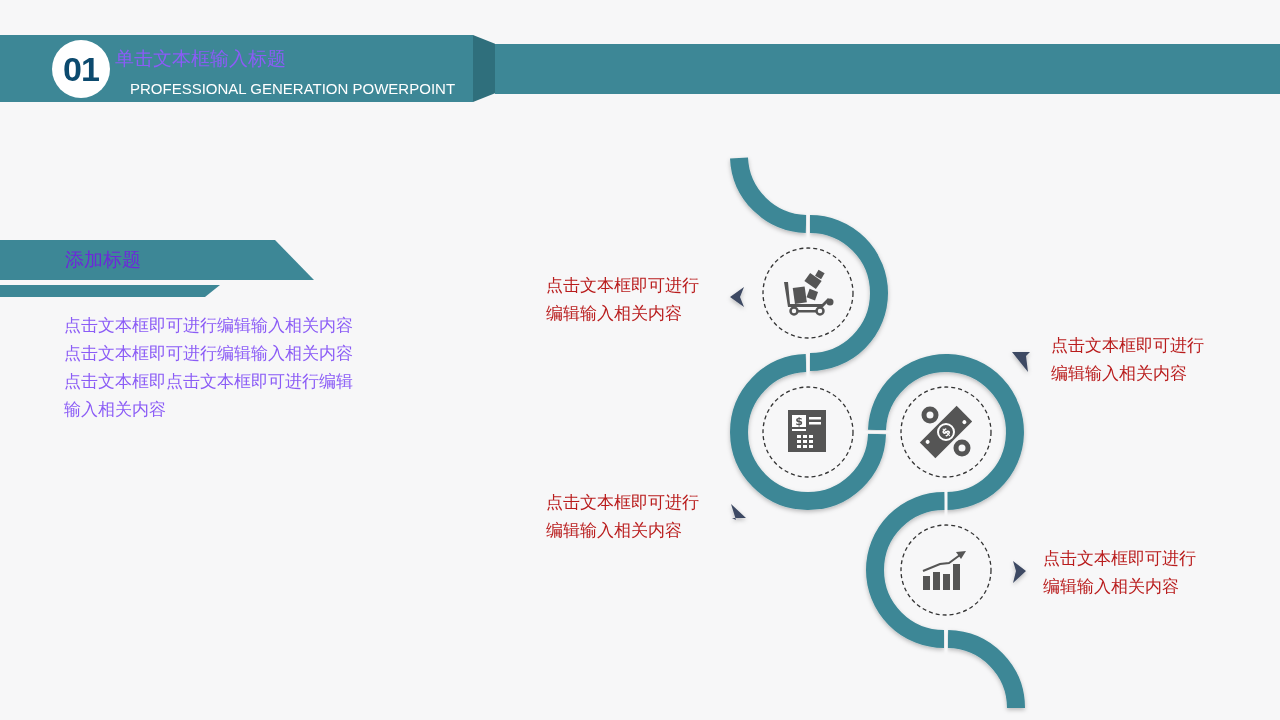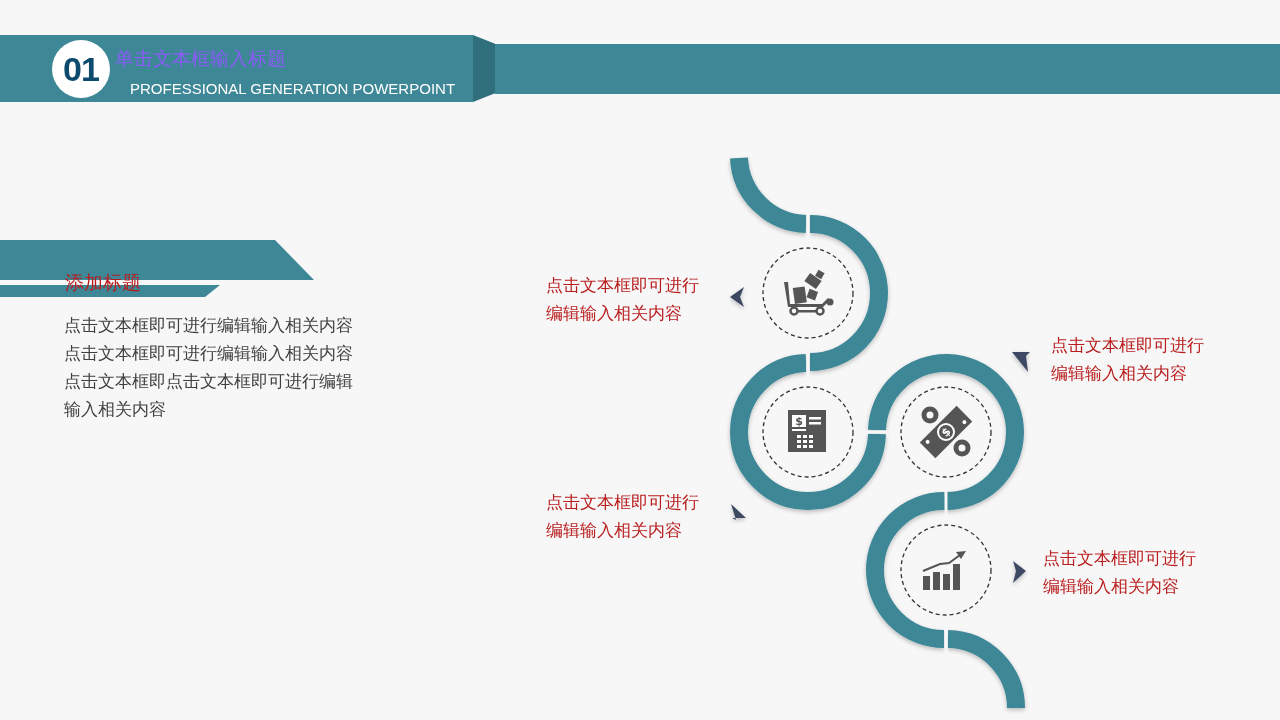--- a/index.html
+++ b/index.html
@@ -15,22 +15,22 @@
                 color:#0c4a6e; font-weight:bold; font-size:34px; line-height:58px; text-align:center;
                 letter-spacing:-1px; font-family:"Liberation Sans","DejaVu Sans",sans-serif; }
   .hdr-title { left:115px; top:46px; color:#8b5cf6; font-size:19px; line-height:24px; white-space:nowrap; }
   .hdr-sub { left:130px; top:80px; color:#fff; font-size:15px; line-height:18px; white-space:nowrap;
              font-family:"Liberation Sans","DejaVu Sans",sans-serif; }
   
   .sec-bar { left:0; top:240px; width:314px; height:40px; background:#3d8796;
              clip-path:polygon(0 0, 275px 0, 314px 100%, 0 100%); }
   .sec-bar2 { left:0; top:285px; width:220px; height:12px; background:#3d8796;
               clip-path:polygon(0 0, 220px 0, 205px 100%, 0 100%); }
-  .sec-title { left:65px; top:246px; color:#b91c1c; font-size:19px; line-height:26px; white-space:nowrap;margin-top:23px; }
-  .sec-body { left:64px; top:311px; width:300px; font-size:17px; line-height:28px; color:#404040; }
+  .sec-title { left:65px; top:246px; color:#6d28d9; font-size:19px; line-height:26px; white-space:nowrap; }
+  .sec-body { left:64px; top:311px; width:300px; font-size:17px; line-height:28px; color:#8b5cf6; }
   .item-text { font-size:17px; line-height:28px; color:#b91c1c; white-space:pre-line; width:190px; }
   svg.diagram { left:0; top:0; }
 </style>
 </head>
 <body>
 
 <div class="abs hdr-left"></div>
 <div class="abs hdr-fold"></div>
 <div class="abs hdr-right"></div>
 <div class="abs num-circle">01</div>

